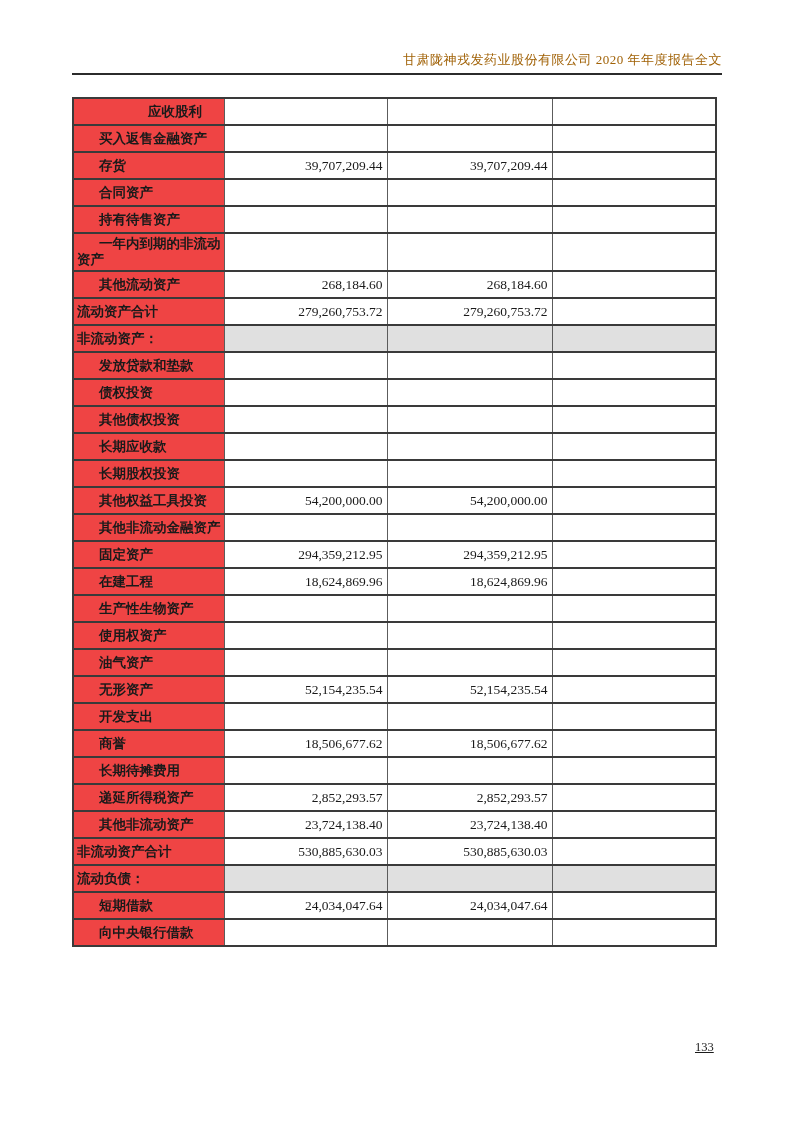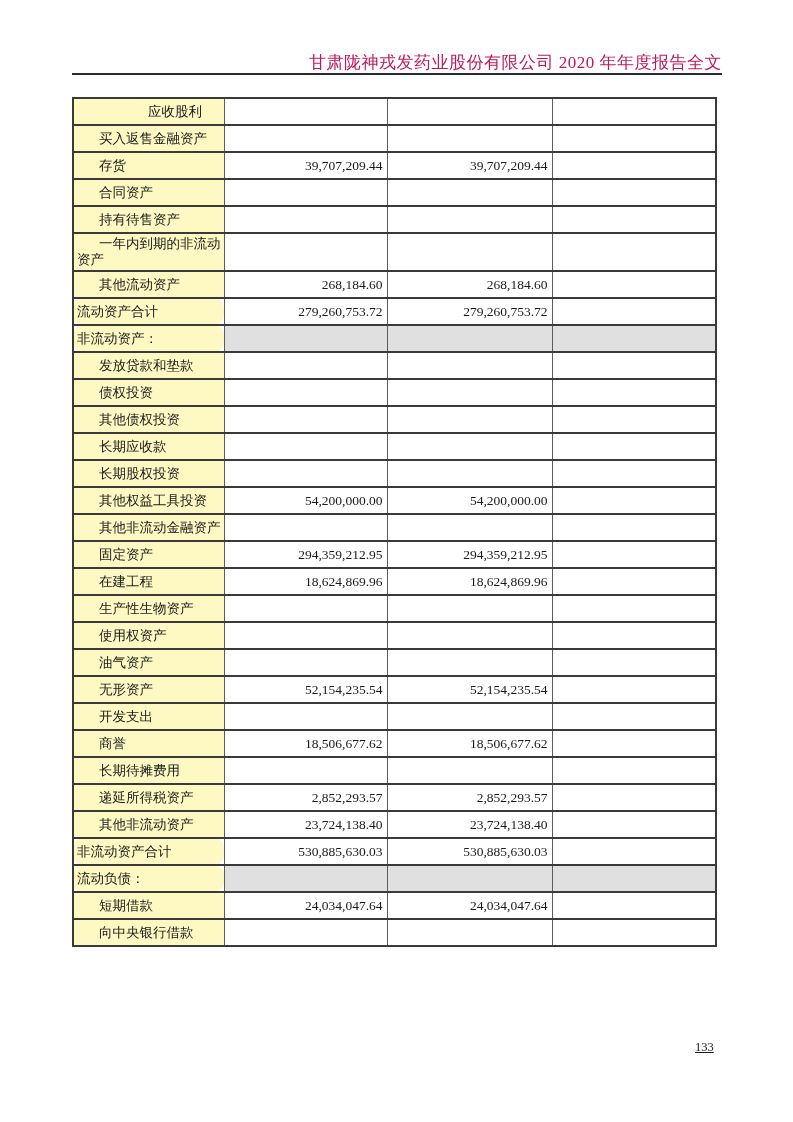--- a/index.html
+++ b/index.html
@@ -6,23 +6,23 @@
   html, body { background: #ffffff; }
   body {
     width: 793px; height: 1122px;
     position: relative;
     font-family: "Liberation Serif", "DejaVu Serif", serif;
     color: #1a1a1a;
   }
   .page-header {
     position: absolute;
     top: 51px; right: 71px;
-    font-size: 17px;
+    font-size: 13px;
     letter-spacing: 0.5px;
-    color: #be185d;
+    color: #a16207;
     white-space: nowrap;
   }
   .header-rule {
     position: absolute;
     top: 73px; left: 72px;
     width: 650px; height: 2px;
     background: #2b2b2b;
   }
   table.sheet {
     position: absolute;
@@ -37,32 +37,33 @@
     border-right: 1px solid #5c5c5c;
     border-top: 2px solid #3a3a3a;
     border-bottom: 2px solid #3a3a3a;
     height: 27px;
     vertical-align: middle;
     line-height: 16px;
     overflow: hidden;
   }
   table.sheet { border: 2px solid #3a3a3a; }
   td.label {
-    background: #fef9c3;
+    background: #ef4444;
     padding: 2px 2px 2px 3px;
     word-break: break-all;
+    font-weight: bold;
   }
   td.num {
     text-align: right;
     padding-right: 4px;
     background: #ffffff;
     font-variant-numeric: tabular-nums;
   }
   tr.section td.num { background: #e0e0e0; }
-  .indent-0 { text-indent: 0; border-radius: 10px; }
+  .indent-0 { text-indent: 0; }
   .indent-1 { text-indent: 22px; }
   .indent-2 { text-indent: 71px; }
   .page-number {
     position: absolute;
     top: 1040px; left: 695px;
     font-size: 12.5px;
     color: #1a1a1a;
     text-decoration: underline;
   }
 </style>

